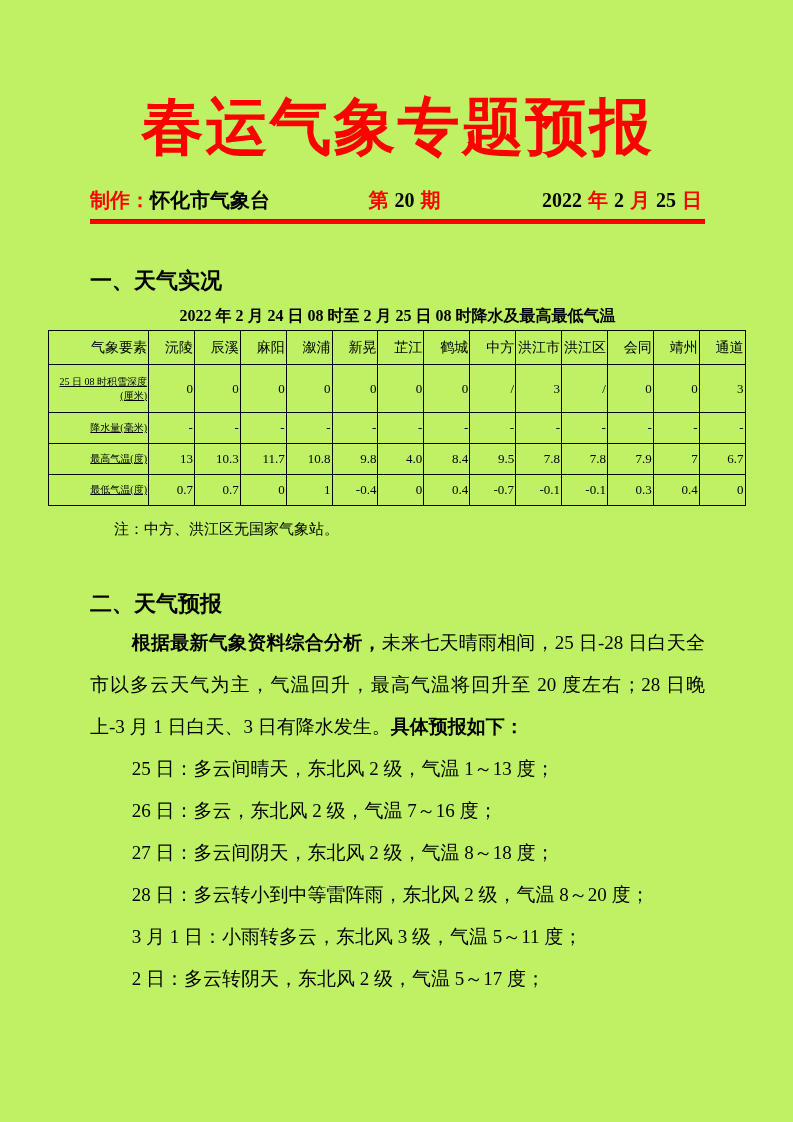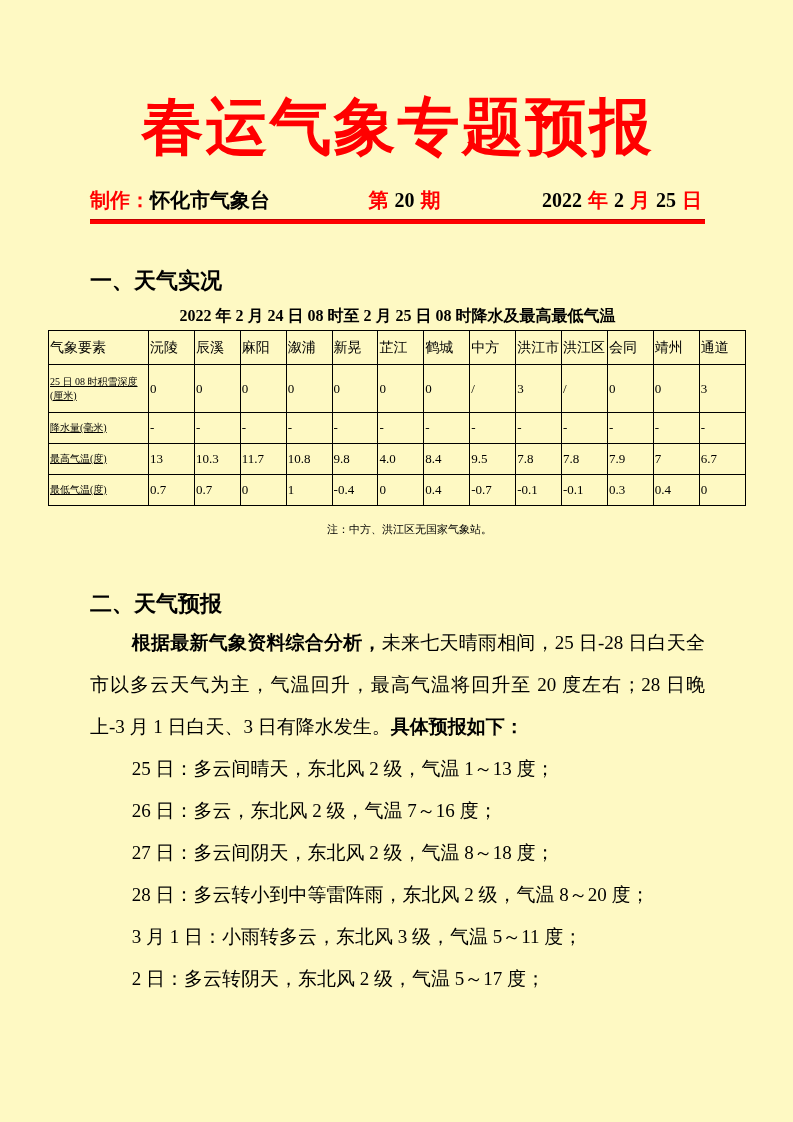--- a/index.html
+++ b/index.html
@@ -1,20 +1,20 @@
 <!DOCTYPE html>
 <html><head>
 <meta charset="utf-8">
 <style>
   * { margin:0; padding:0; box-sizing:border-box; }
   html,body { background:#ffffff; }
   body { font-family:"Liberation Serif","DejaVu Serif",serif; color:#000; }
   .page {
     position:relative; width:793px; height:1122px; margin:0 auto;
-    background:#fef9c3; overflow:hidden;
+    background:#bef264; overflow:hidden;
     padding:0 88px 0 90px;
   }
   .doc-title {
     margin-top:84px; text-align:center;
     font-size:62px; line-height:86px; font-weight:bold;
     color:#ff0000; letter-spacing:2px; white-space:nowrap;
   }
   .masthead {
     margin-top:16px; display:flex; align-items:baseline;
     font-size:20px; font-weight:bold; line-height:28px;
@@ -34,32 +34,32 @@
     font-weight:bold; font-size:22px; line-height:30px;
   }
   .section1-heading { margin-top:42px; }
   .table-title {
     margin-top:9px; text-align:center; font-weight:bold;
     font-size:16px; line-height:22px; white-space:nowrap;
   }
   table.weather {
     margin-top:3px; margin-left:-42px;
     width:697px; border-collapse:collapse; table-layout:fixed;
-    font-size:13px; text-align:left;
+    font-size:13px; text-align:right;
   }
   table.weather th, table.weather td {
     border:1px solid #000; padding:1px 1px; vertical-align:middle;
     font-weight:normal;
   }
   table.weather thead th { height:34px; font-size:14px; }
   table.weather td.row-label { font-size:10px;text-decoration:underline; }
   table.weather tr.r0 td { height:48px; }
   table.weather tr.r1 td, table.weather tr.r2 td, table.weather tr.r3 td { height:31px; }
   .note {
-    margin-top:13px; padding-left:24px; font-size:11px; line-height:20px;text-align:center;
+    margin-top:13px; padding-left:24px; font-size:15px; line-height:20px;
   }
   .section2-heading { margin-top:50px; }
   .forecast-intro {
     margin-top:3px; font-size:19px; line-height:42px;
     text-align:justify; text-indent:2.2em;
   }
   .forecast-intro .bold, .forecast-line-strong {
     font-family:Liberation Serif, serif; font-weight:bold;
   }
   .forecast-list { }

